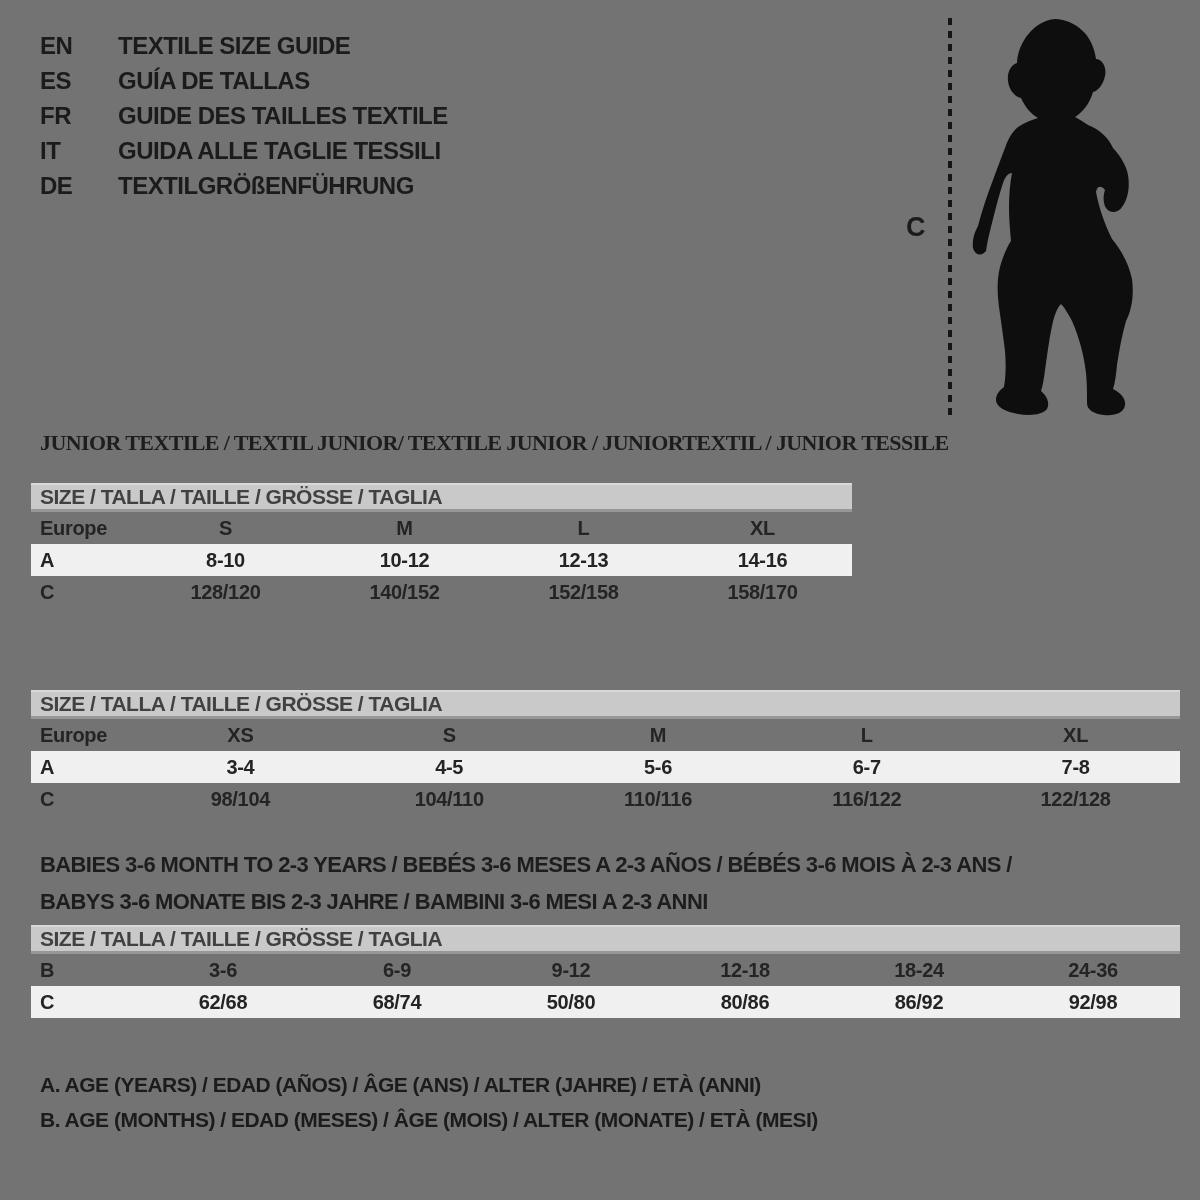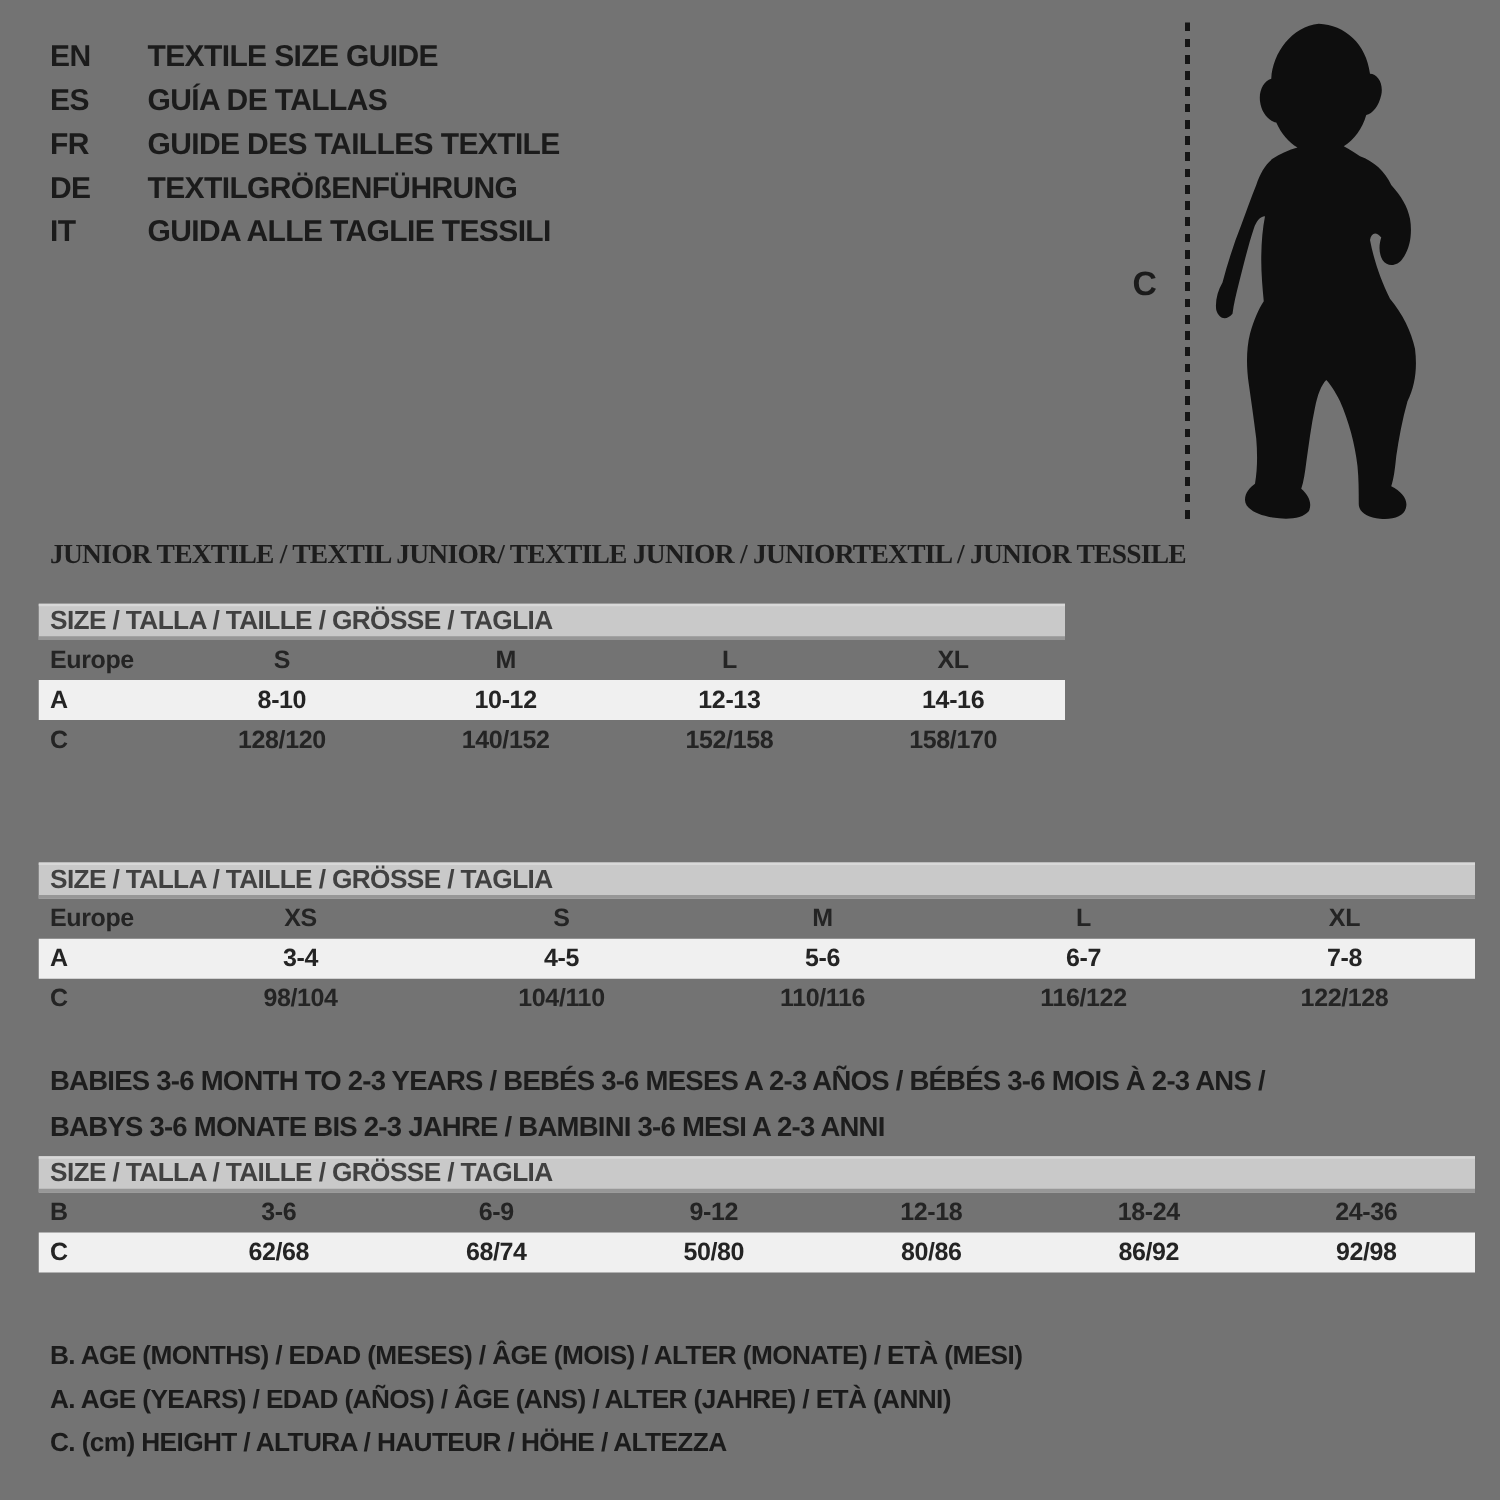--- a/index.html
+++ b/index.html
@@ -61,26 +61,26 @@
     </div>
     <div class="lang-row">
       <span class="lang-code">ES</span>
       <span class="lang-label">GUÍA DE TALLAS</span>
     </div>
     <div class="lang-row">
       <span class="lang-code">FR</span>
       <span class="lang-label">GUIDE DES TAILLES TEXTILE</span>
     </div>
     <div class="lang-row">
+      <span class="lang-code">IT</span>
+      <span class="lang-label">GUIDA ALLE TAGLIE TESSILI</span>
+    </div>
+    <div class="lang-row">
       <span class="lang-code">DE</span>
       <span class="lang-label">TEXTILGRÖßENFÜHRUNG</span>
-    </div>
-    <div class="lang-row">
-      <span class="lang-code">IT</span>
-      <span class="lang-label">GUIDA ALLE TAGLIE TESSILI</span>
     </div>
   </div>
 
   <div class="height-line"></div>
   <div class="height-label">C</div>
   <svg class="toddler" viewBox="0 0 185 405" aria-hidden="true">
     <path fill="#0e0e0e" d="M95 4
       C116 5 133 20 136 44 C142 44 147 52 145 61 C143 70 138 76 133 77
       C130 88 123 97 115 102 C120 105 124 107 128 110 C139 114 148 122 153 133
       C161 142 166 150 168 160 C170 172 168 184 162 192 C158 198 150 199 146 193
@@ -173,18 +173,17 @@
       <span class="tcell">62/68</span>
       <span class="tcell">68/74</span>
       <span class="tcell">50/80</span>
       <span class="tcell">80/86</span>
       <span class="tcell">86/92</span>
       <span class="tcell">92/98</span>
     </div>
   </div>
 
   <div class="legend">
+    <div class="legend-line">A. AGE (YEARS) / EDAD (AÑOS) / ÂGE (ANS) / ALTER (JAHRE) / ETÀ (ANNI)</div>
     <div class="legend-line">B. AGE (MONTHS) / EDAD (MESES) / ÂGE (MOIS) / ALTER (MONATE) / ETÀ (MESI)</div>
-    <div class="legend-line">A. AGE (YEARS) / EDAD (AÑOS) / ÂGE (ANS) / ALTER (JAHRE) / ETÀ (ANNI)</div>
-    <div class="legend-line">C. (cm) HEIGHT / ALTURA / HAUTEUR / HÖHE / ALTEZZA</div>
   </div>
 
 </div>
 
 </body></html>

